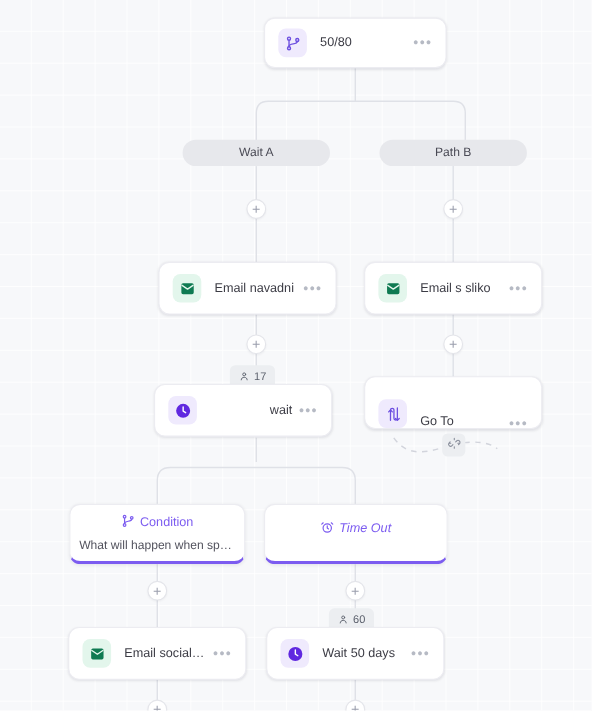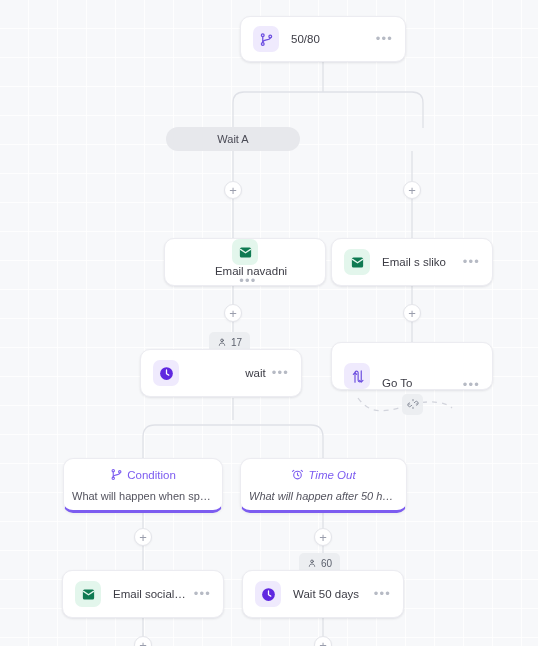--- a/index.html
+++ b/index.html
@@ -180,29 +180,32 @@
         <path d="M18 9.2 c0 5-12 2-12 7"></path>
       </svg>
     </div>
     <div class="node-label">50/80</div>
     <div class="dots">•••</div>
   </div>
 
   <div class="path-pill" style="left:166px; top:127px; width:134px;">
     <span>Wait A</span>
   </div>
+  <div class="path-pill" style="left:345px; top:127px; width:134px;">
+    <span>Path B</span>
+  </div>
 
   <div class="plus-btn" style="left:224px; top:181px;">
     <span>+</span>
   </div>
   <div class="plus-btn" style="left:403px; top:181px;">
     <span>+</span>
   </div>
 
-  <div class="node" style="left:164px; top:238px; width:162px; height:48px;flex-direction:column;">
+  <div class="node" style="left:144px; top:238px; width:162px; height:48px;">
     <div class="node-icon" style="background:#e3f6ec;">
       <svg width="15" height="15" viewBox="0 0 24 24" fill="#0f7a52">
         <path d="M3 6.5A2.5 2.5 0 0 1 5.5 4h13A2.5 2.5 0 0 1 21 6.5v11A2.5 2.5 0 0 1 18.5 20h-13A2.5 2.5 0 0 1 3 17.5z"></path>
         <path d="M4 7l8 5.5L20 7" stroke="#e3f6ec" stroke-width="2" fill="none" stroke-linecap="round" stroke-linejoin="round"></path>
       </svg>
     </div>
     <div class="node-label">Email navadni</div>
     <div class="dots">•••</div>
   </div>
 
@@ -287,21 +290,20 @@
     <div class="branch-head">
       <span>
         <svg width="13" height="13" viewBox="0 0 24 24" fill="none" stroke="#7c5cf0" stroke-width="2" stroke-linecap="round" stroke-linejoin="round">
           <circle cx="12" cy="13" r="7"></circle>
           <path d="M12 9.5V13l2.2 1.5"></path>
           <path d="M5.2 4.2L2.8 6.4M18.8 4.2l2.4 2.2"></path>
         </svg>
       </span>
       <span>Time Out</span>
     </div>
-    <div class="branch-desc">What will happen after 50 hour</div>
   </div>
 
   <div class="plus-btn" style="left:134px; top:528px;">
     <span>+</span>
   </div>
   <div class="plus-btn" style="left:314px; top:528px;">
     <span>+</span>
   </div>
 
   <div class="count-badge" style="left:299px; top:553px;">

